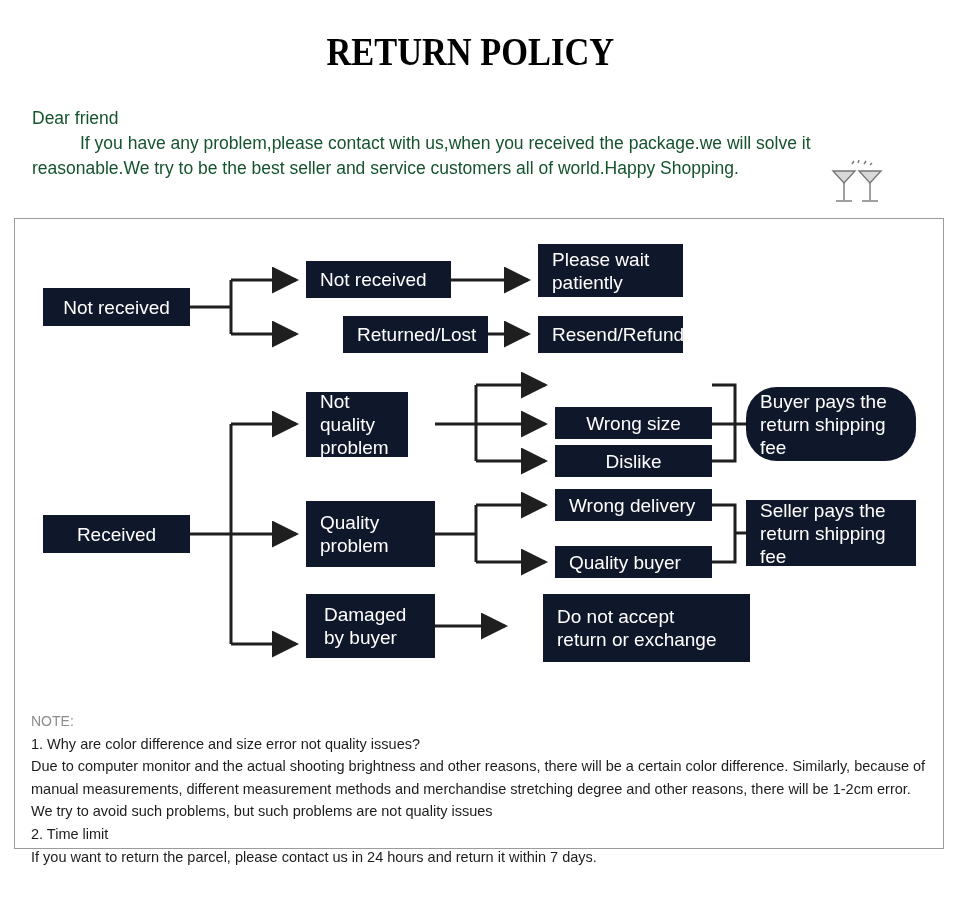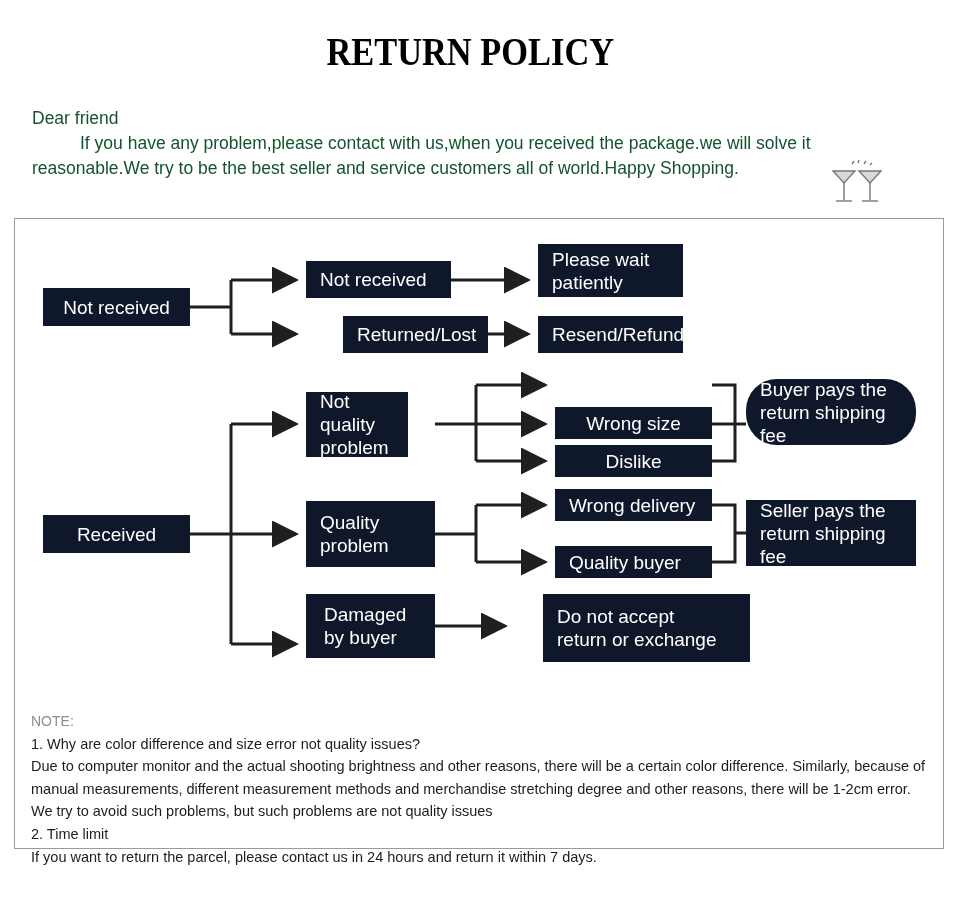--- a/index.html
+++ b/index.html
@@ -164,21 +164,21 @@
     <div class="node center" style="left:28px;top:296px;width:147px;height:38px;">Received</div>
 
     <div class="node pad-l" style="left:291px;top:173px;width:102px;height:65px;">Not quality
 problem</div>
 
 
     <div class="node center" style="left:540px;top:226px;width:157px;height:32px;">Dislike</div>
 
     <div class="node center" style="left:540px;top:188px;width:157px;height:32px;">Wrong size</div>
 
-    <div class="node pad-l" style="left:731px;top:160px;width:170px;height:66px;border-radius:31px;">Buyer pays the
+    <div class="node pad-l" style="left:731px;top:168px;width:170px;height:74px;border-radius:31px;">Buyer pays the
 return shipping fee</div>
 
     <div class="node pad-l" style="left:291px;top:282px;width:129px;height:66px;">Quality
 problem</div>
 
     <div class="node pad-l" style="left:540px;top:270px;width:157px;height:32px;">Wrong delivery</div>
 
     <div class="node pad-l" style="left:540px;top:327px;width:157px;height:32px;">Quality buyer</div>
 
     <div class="node pad-l" style="left:731px;top:281px;width:170px;height:66px;">Seller pays the

